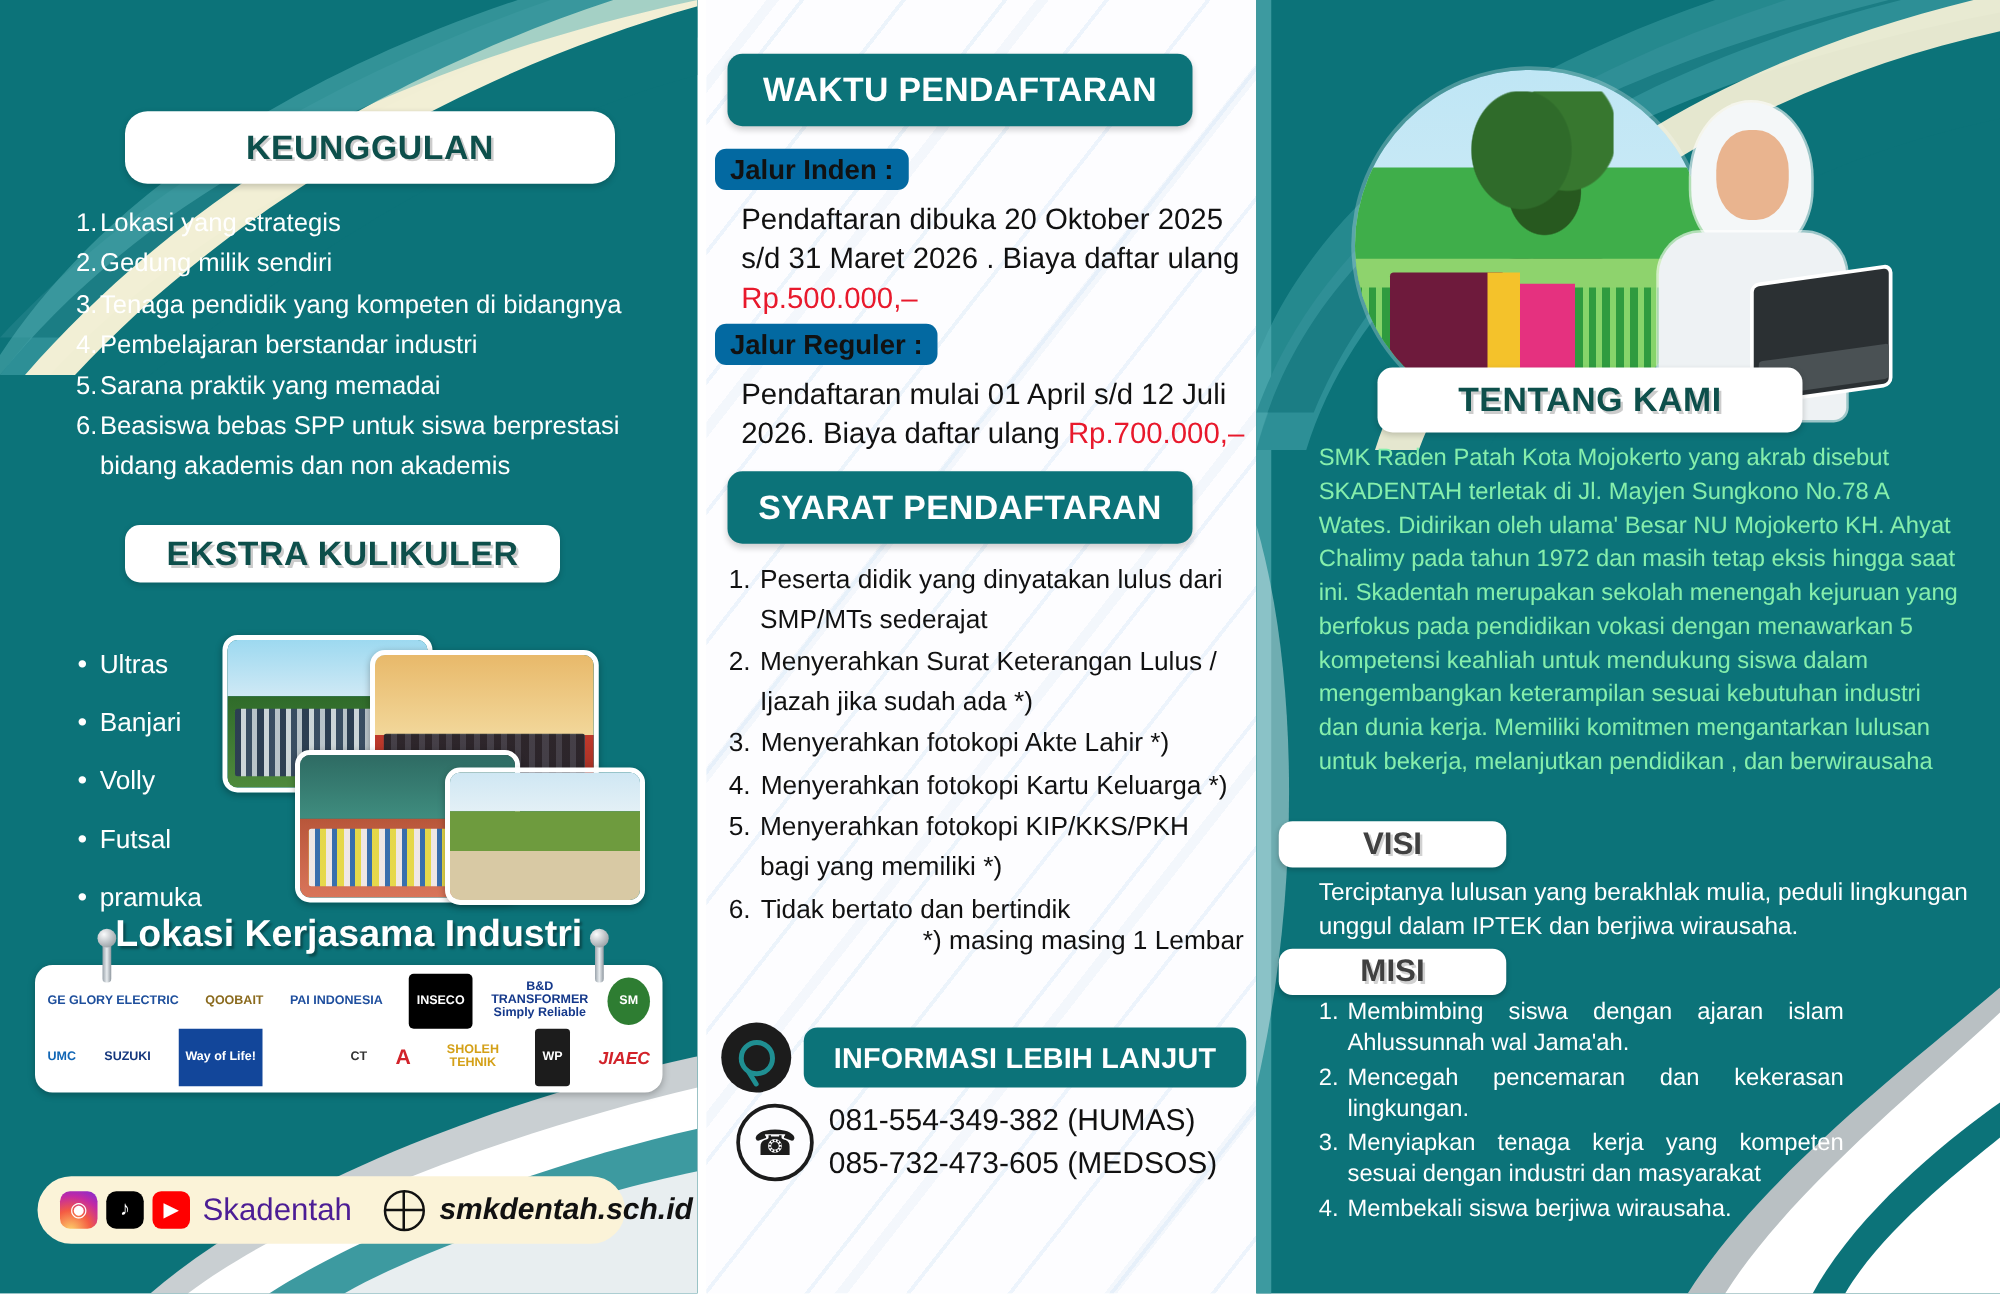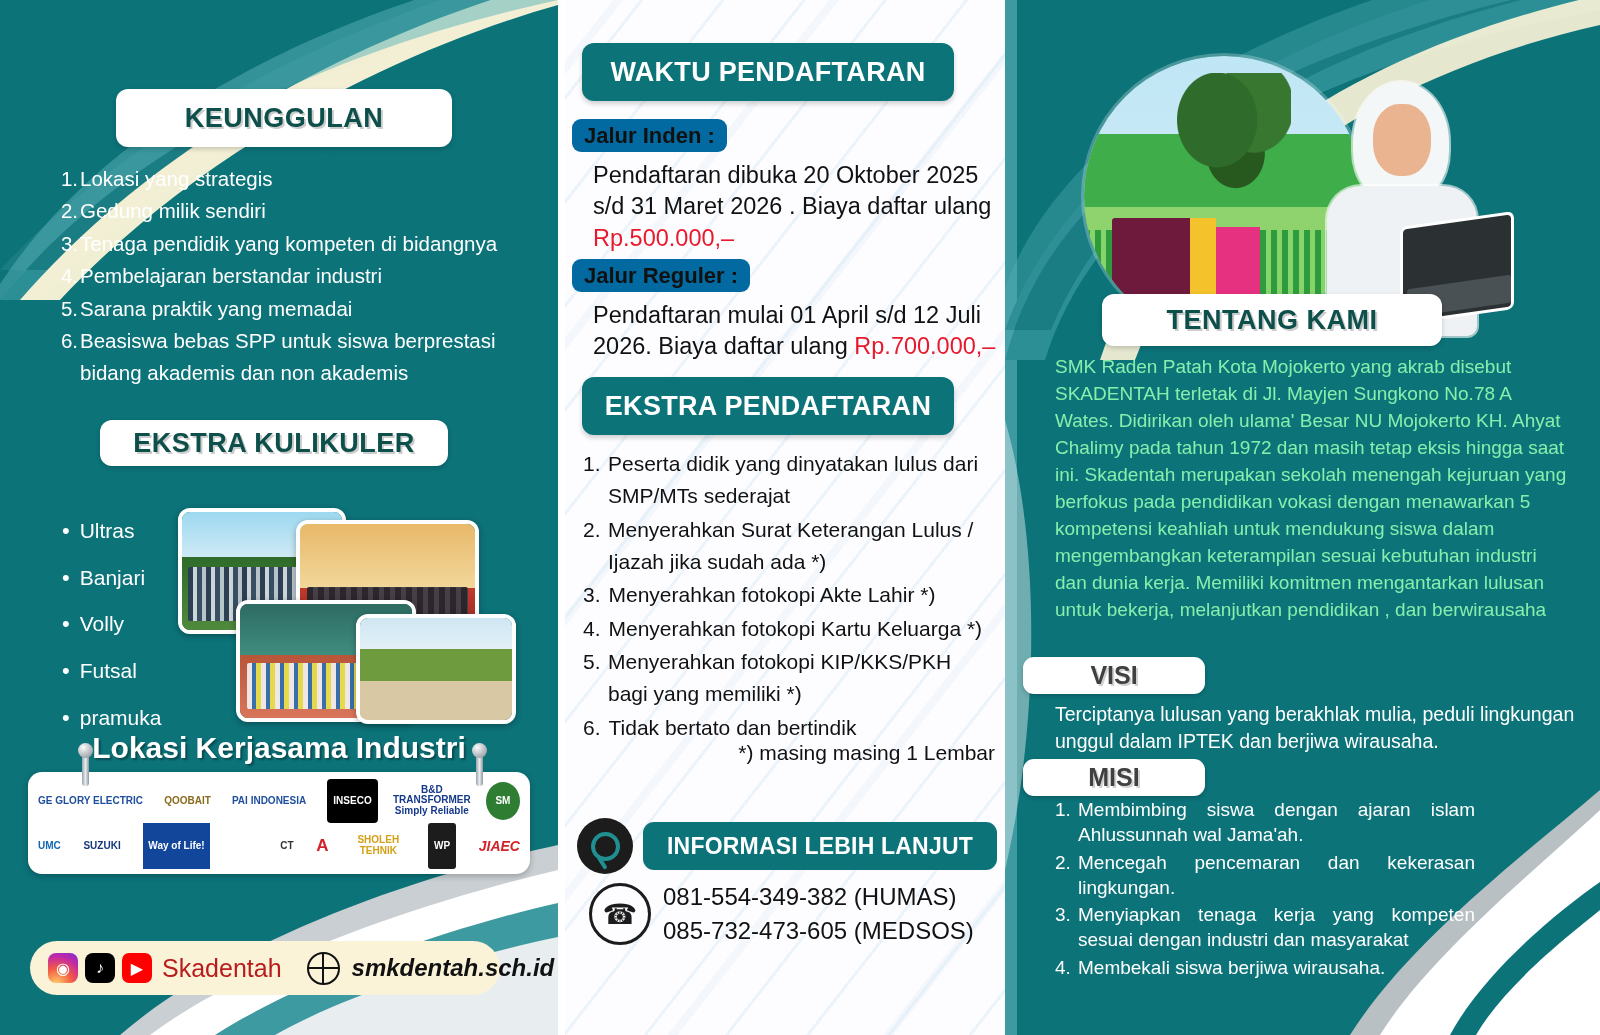--- a/index.html
+++ b/index.html
@@ -13,21 +13,21 @@
   .white-pill{
     background:#ffffff;border-radius:12px;
     display:flex;align-items:center;justify-content:center;
     box-shadow:0 2px 5px rgba(0,0,0,.18);
   }
   .pill-title{
     font-weight:bold;color:#0d4f4b;letter-spacing:.5px;
     text-shadow:2px 2px 0 rgba(0,0,0,.20);
   }
 
-  .keunggulan-pill{position:absolute;left:116px;top:89px;width:336px;height:58px;z-index:6;}
+  .keunggulan-pill{position:absolute;left:100px;top:89px;width:392px;height:58px;z-index:6;border-radius:18px;}
   .keunggulan-pill .pill-title{font-size:27px;}
 
   .ol-keunggulan{position:absolute;left:58px;top:163px;width:480px;z-index:6;
      margin:0;padding:0;list-style:none;color:#ffffff;font-size:20.5px;line-height:1.58;}
   .ol-keunggulan li{display:flex;gap:2px;}
   .ol-keunggulan li .num{min-width:20px;text-align:right;}
   .ol-keunggulan li .txt{flex:1;}
   .ol-keunggulan li.cont{padding-left:22px;display:block;}
 
   .ekstra-pill{position:absolute;left:100px;top:420px;width:348px;height:46px;z-index:6;}
@@ -57,21 +57,21 @@
   .pin:after{content:"";position:absolute;left:-4px;top:-9px;width:15px;height:15px;border-radius:50%;
        background:radial-gradient(circle at 35% 30%,#fafbfc,#7f888f);}
 
   .social-bar{position:absolute;left:30px;top:941px;width:470px;height:54px;background:#fbf3d8;
      border-radius:27px;z-index:7;display:flex;align-items:center;padding:0 18px;box-sizing:border-box;gap:7px;}
   .sico{width:30px;height:30px;border-radius:8px;display:flex;align-items:center;justify-content:center;
      color:#fff;font-size:16px;flex:0 0 auto;}
   .ig{background:radial-gradient(circle at 28% 105%,#fdd36b 0%,#f45b43 42%,#c32aa3 72%,#7b2bd6 100%);}
   .tt{background:#000;}
   .yt{background:#ff0000;border-radius:7px;}
-  .social-name{font-size:25px;color:#b91c1c;margin-left:3px;margin-right:18px;}
+  .social-name{font-size:25px;color:#4c1d95;margin-left:3px;margin-right:18px;}
   .globe{width:29px;height:29px;border-radius:50%;border:2.4px solid #111;position:relative;flex:0 0 auto;}
   .globe:before{content:"";position:absolute;left:50%;top:-1px;bottom:-1px;width:0;border-left:2.2px solid #111;transform:translateX(-50%);}
   .globe:after{content:"";position:absolute;left:-1px;right:-1px;top:50%;height:0;border-top:2.2px solid #111;transform:translateY(-50%);}
   .web-name{font-size:24px;font-weight:bold;font-style:italic;color:#111;margin-left:5px;}
 
   
   .panel-mid{position:absolute;left:565px;top:0;width:440px;height:1035px;background:#fdfdff;overflow:hidden;}
   .mid-watermark{position:absolute;inset:0;opacity:.55;
     background:
       repeating-linear-gradient(-52deg, rgba(168,205,235,.00) 0 26px, rgba(168,205,235,.34) 26px 29px, rgba(168,205,235,.00) 29px 64px),
@@ -303,21 +303,21 @@
     </div>
 
     <div class="yellow-tag tag-reguler">
       <span>Jalur Reguler :</span>
     </div>
     <div class="blk reguler-text">
       <span>Pendaftaran mulai 01 April s/d 12 Juli 2026. Biaya daftar ulang </span><span class="rp">Rp.700.000,–</span>
     </div>
 
     <div class="teal-head syarat-head">
-      <span>EKSTRA PENDAFTARAN</span>
+      <span>SYARAT PENDAFTARAN</span>
     </div>
 
     <ul class="ol-syarat">
       <li>
           <span class="num">1.</span>
           <span>Peserta didik yang dinyatakan lulus dari SMP/MTs sederajat</span>
         </li>
       <li>
           <span class="num">2.</span>
           <span>Menyerahkan Surat Keterangan Lulus / Ijazah jika sudah ada *)</span>

